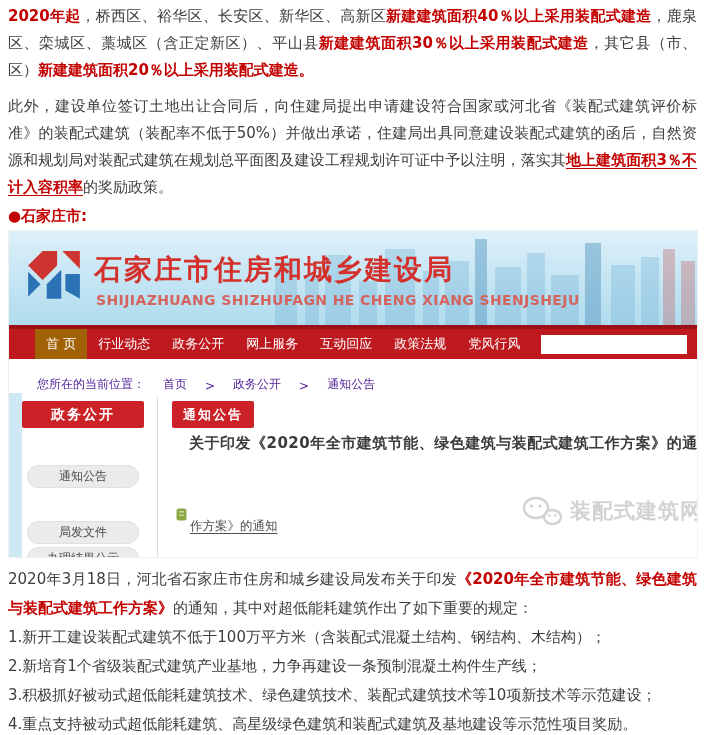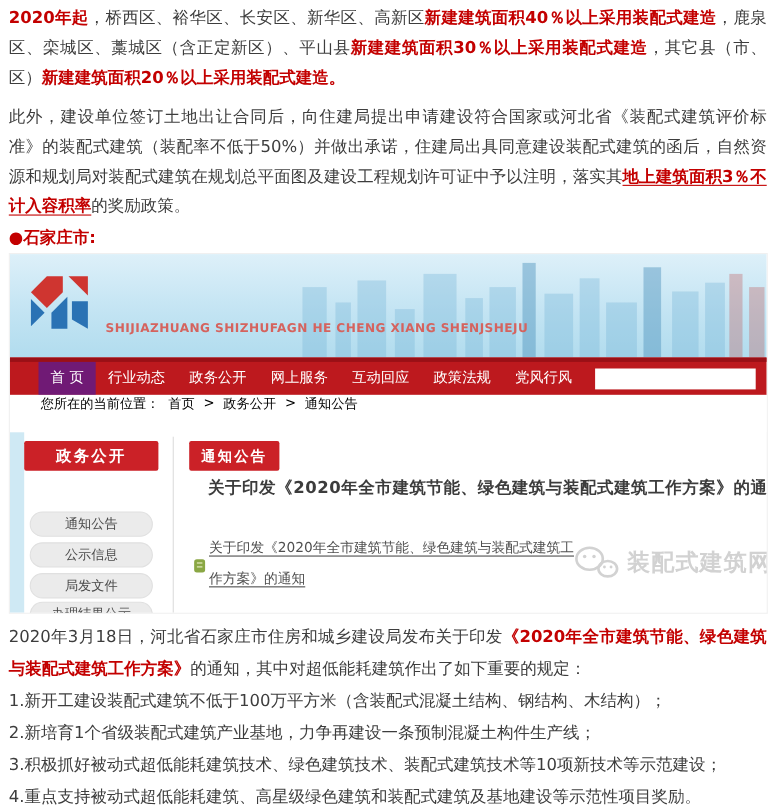--- a/index.html
+++ b/index.html
@@ -16,30 +16,30 @@
   .rbu{color:#c30000;font-weight:bold;text-decoration:underline;text-underline-offset:3px;}
   .bullet{font-size:15px;line-height:20px;margin:0 0 5px 0;color:#c30000;font-weight:bold;}
 
   
   .shot{position:relative;width:688px;height:326px;margin:0 0 8px 1px;background:#fff;overflow:hidden;box-shadow:0 0 0 1px #f0f0f0;}
   .banner{position:absolute;left:0;top:0;width:688px;height:94px;overflow:hidden;
     background:linear-gradient(180deg,#ddf0f9 0%,#c3e4f3 55%,#b1dcee 100%);}
   .skyline{position:absolute;right:0;top:0;height:94px;width:430px;}
   .logo{position:absolute;left:16px;top:17px;width:58px;height:58px;}
   .site-title{position:absolute;left:85px;top:20px;font-size:28px;font-weight:bold;color:#d5312c;letter-spacing:2px;white-space:nowrap;}
-  .site-sub{position:absolute;left:87px;top:61px;font-size:11px;font-weight:bold;color:#d5635e;letter-spacing:0.4px;white-space:nowrap;}
+  .site-sub{position:absolute;left:87px;top:61px;font-size:14px;font-weight:bold;color:#d5635e;letter-spacing:0.4px;white-space:nowrap;}
 
   .nav{position:absolute;left:0;top:94px;width:688px;height:34px;background:#bd191e;border-top:4px solid #9a1016;
     box-sizing:border-box;display:flex;align-items:center;padding-left:26px;}
   .nav-item{color:#fff;font-size:13px;line-height:30px;padding:0 11px;white-space:nowrap;cursor:pointer;}
-  .nav-item.active{background:#701a75;}
+  .nav-item.active{background:#a16207;}
   .nav-search{margin-left:auto;margin-right:10px;width:138px;height:19px;border:none;background:#fff;outline:none;padding:0 4px;font-size:12px;}
 
-  .crumbs{position:absolute;left:0;top:128px;width:688px;height:34px;background:#fff;display:flex;align-items:flex-start;
-    padding-left:28px;box-sizing:border-box;font-size:12px;color:#000000;gap:8px;white-space:nowrap;}
+  .crumbs{position:absolute;left:0;top:128px;width:688px;height:34px;background:#fff;display:flex;align-items:flex-end;
+    padding-left:28px;box-sizing:border-box;font-size:12px;color:#4c1d95;gap:18px;white-space:nowrap;}
   .crumbs .lnk{cursor:pointer;}
 
   .bluestrip{position:absolute;left:0;top:162px;width:13px;height:164px;background:#cfe9f4;}
   .sidebar-header{position:absolute;left:13px;top:170px;width:122px;height:27px;background:#cb2127;color:#fff;
     font-weight:bold;font-size:14px;display:flex;align-items:center;justify-content:center;border-radius:2px;letter-spacing:2px;cursor:pointer;}
   .pill{position:absolute;left:18px;width:112px;height:23px;background:#ebebeb;border:1px solid #e0e0e0;border-radius:12px;
     color:#4a4a4a;font-size:12px;display:flex;align-items:center;justify-content:center;box-sizing:border-box;cursor:pointer;white-space:nowrap;}
   .vdiv{position:absolute;left:148px;top:166px;width:1px;height:160px;background:#dcdcdc;}
 
   .tab{position:absolute;left:163px;top:170px;width:82px;height:27px;background:#cb2127;color:#fff;font-weight:bold;
@@ -93,20 +93,21 @@
           <rect x="414" y="30" width="14" height="64"></rect>
       </g>
     </svg>
     <svg class="logo" viewBox="0 0 56 56">
       <polygon points="3,17 17,3 31,3 31,17 17,31" fill="#cf3530"></polygon>
       <polygon points="36,3 53,3 53,20" fill="#cf3530"></polygon>
       <polygon points="3,23 15,35 3,47" fill="#2a72b4"></polygon>
       <polygon points="21,35 35,21 35,49 21,49" fill="#2a72b4"></polygon>
       <polygon points="39,25 53,25 53,49 39,41" fill="#2a72b4"></polygon>
     </svg>
+    <div class="site-title">石家庄市住房和城乡建设局</div>
     <div class="site-sub">SHIJIAZHUANG SHIZHUFAGN HE CHENG XIANG SHENJSHEJU</div>
   </div>
 
   <div class="nav">
     <span class="nav-item active">首 页</span>
     <span class="nav-item">行业动态</span>
     <span class="nav-item">政务公开</span>
     <span class="nav-item">网上服务</span>
     <span class="nav-item">互动回应</span>
     <span class="nav-item">政策法规</span>
@@ -120,37 +121,36 @@
     <span>&gt;</span>
     <span class="lnk">政务公开</span>
     <span>&gt;</span>
     <span class="lnk">通知公告</span>
   </div>
 
   <div class="bluestrip"></div>
 
   <div class="sidebar-header">政务公开</div>
   <div class="pill" style="top:234px;">通知公告</div>
-  <div class="pill" style="top:262px;">公示信息</div>
   <div class="pill" style="top:290px;">局发文件</div>
   <div class="pill" style="top:316px;">办理结果公示</div>
 
   <div class="vdiv"></div>
 
   <div class="tab">通知公告</div>
   <div class="art-title">关于印发《2020年全市建筑节能、绿色建筑与装配式建筑工作方案》的通知</div>
 
 
   <svg class="clip" viewBox="0 0 11 13">
     <rect x="0.5" y="0.5" width="10" height="12" rx="2.5" fill="#8aa744"></rect>
     <rect x="3" y="3" width="5" height="1.6" fill="#c9d69a"></rect>
     <rect x="3" y="6.5" width="5" height="1.6" fill="#c9d69a"></rect>
   </svg>
   <div class="art-link">
-    <span>关于印发《2020年全市建筑节能、绿色建筑与装配式建筑工</span><br>
+    <br>
     <span>作方案》的通知</span>
   </div>
 
   <div class="wm">
     <svg width="42" height="32" viewBox="0 0 42 32">
       <ellipse cx="15" cy="13" rx="12" ry="10" fill="none" stroke="#d2d2d2" stroke-width="2.4"></ellipse>
       <circle cx="10.5" cy="11" r="1.6" fill="#d2d2d2"></circle>
         <circle cx="19" cy="11" r="1.6" fill="#d2d2d2"></circle>
       <ellipse cx="31.5" cy="22" rx="8.5" ry="7" fill="none" stroke="#d2d2d2" stroke-width="2.4"></ellipse>
       <circle cx="28.5" cy="20.5" r="1.3" fill="#d2d2d2"></circle>

